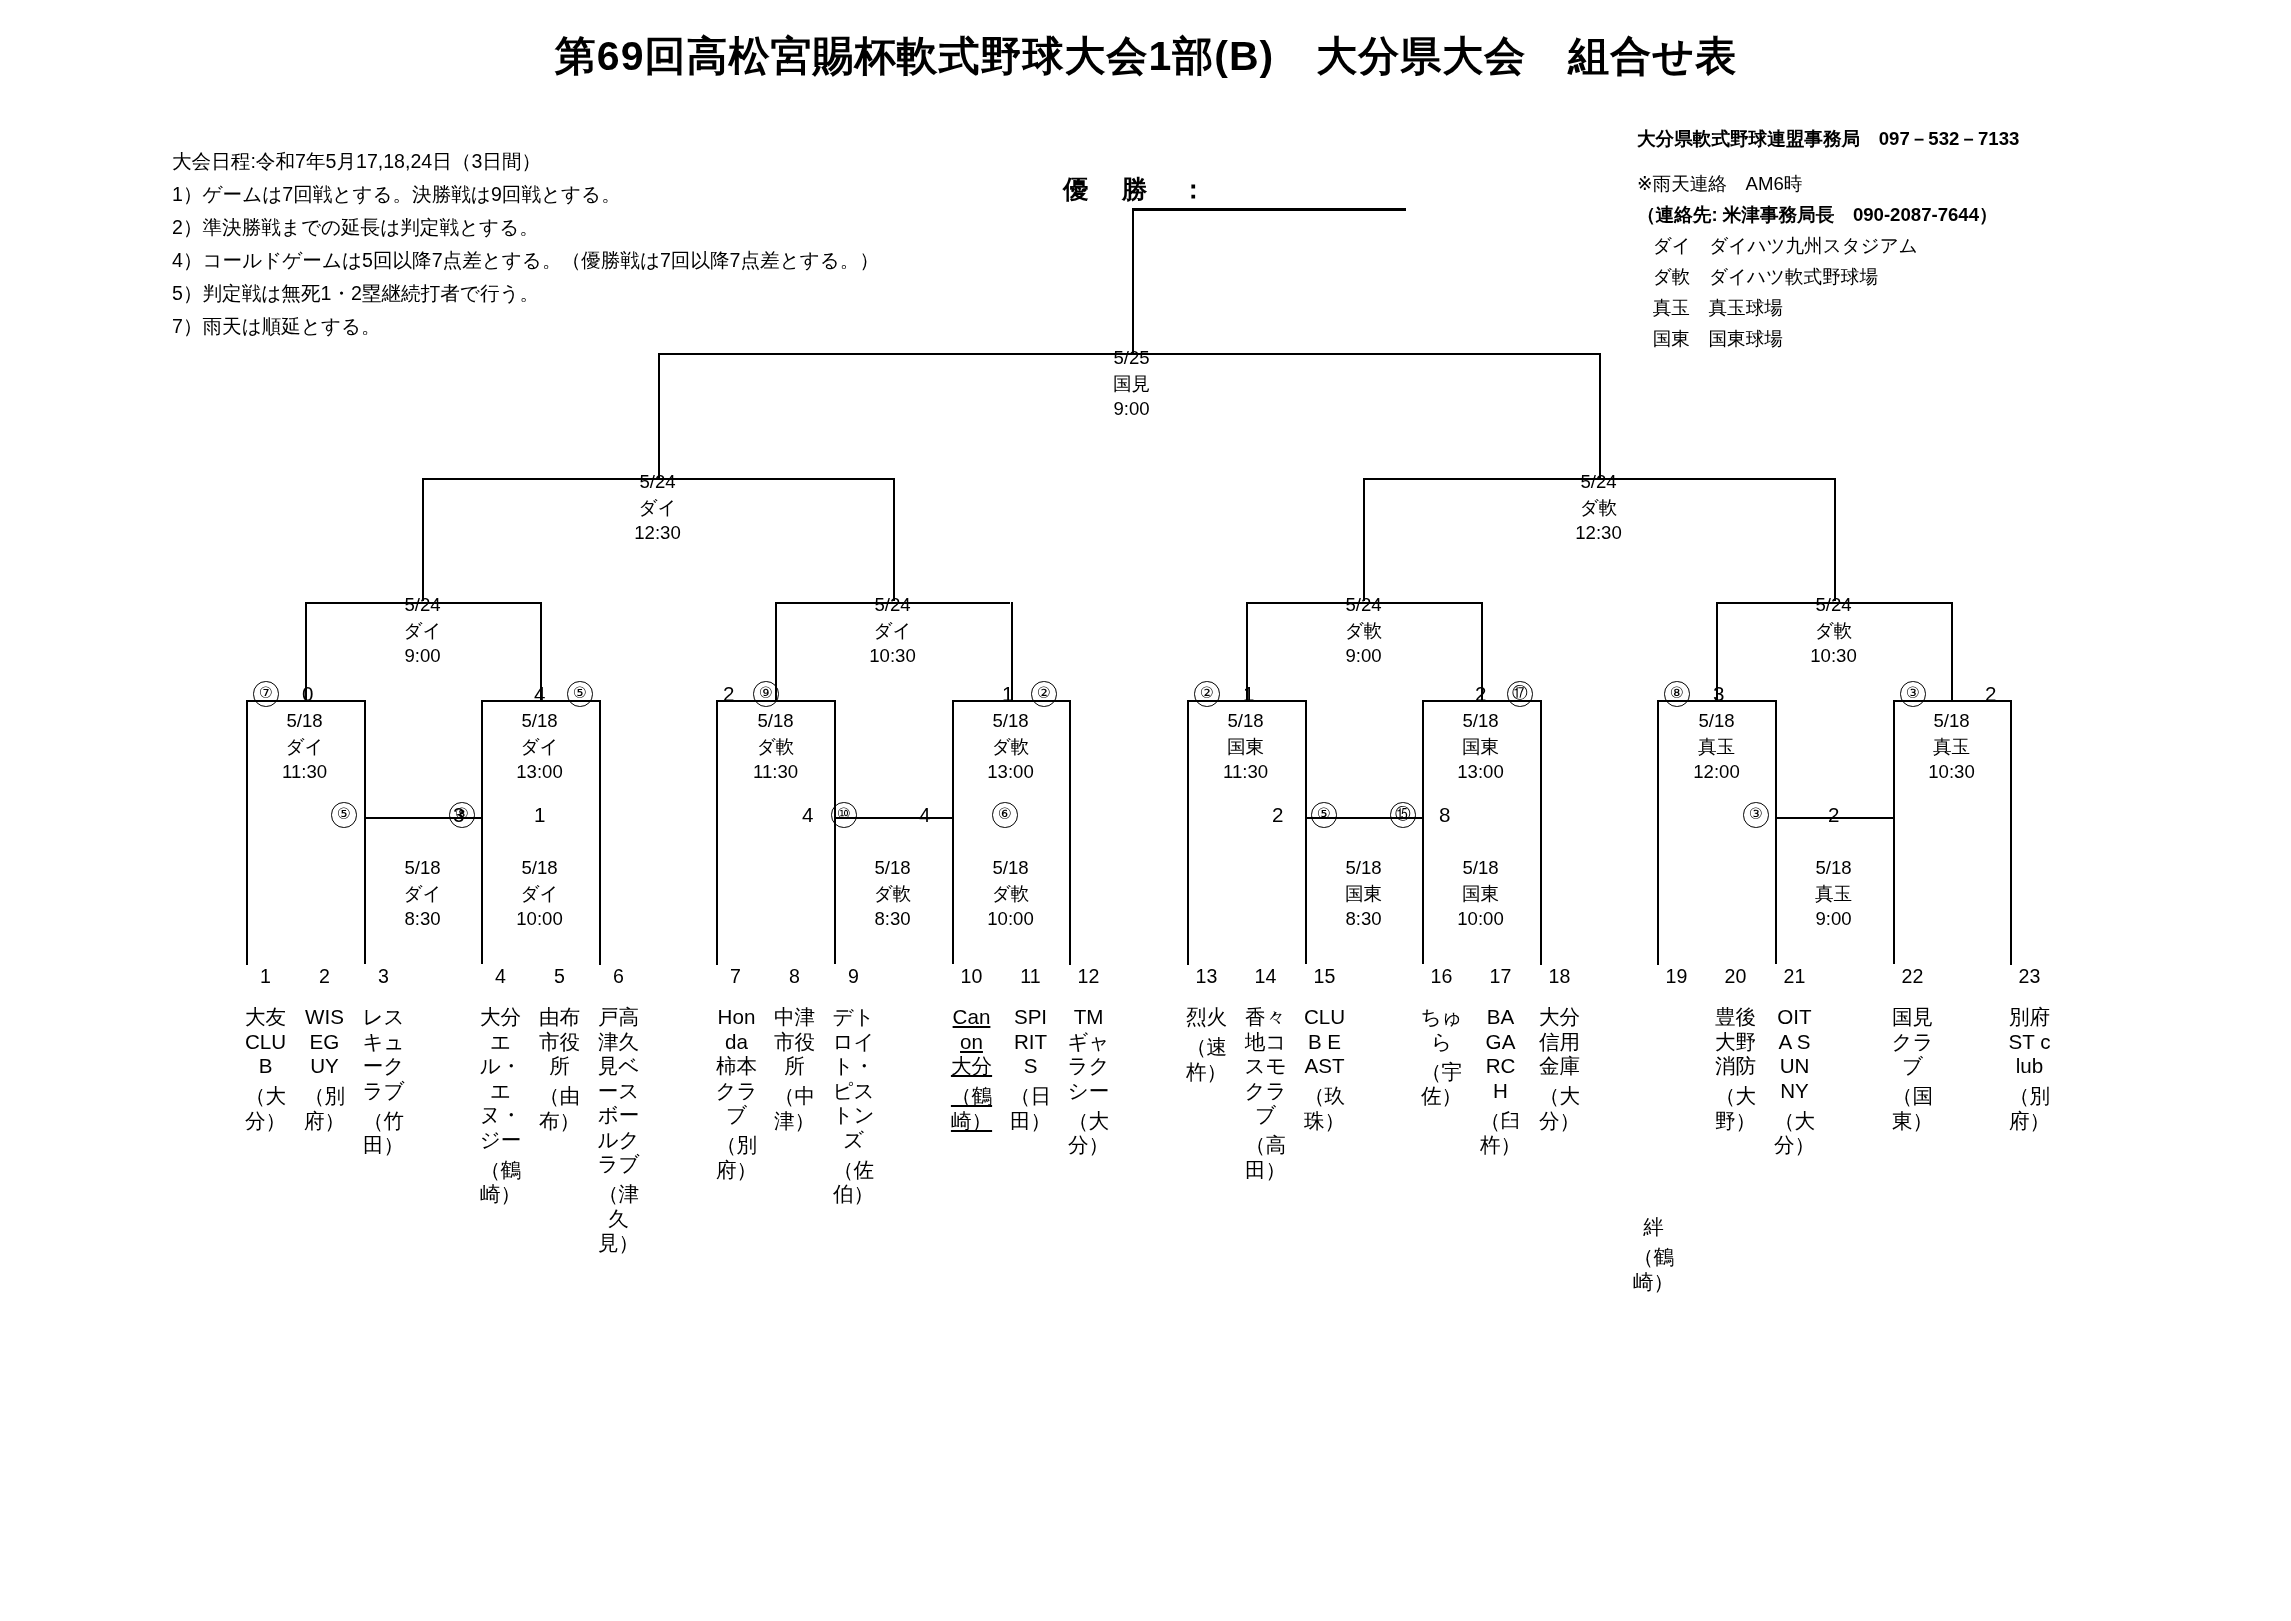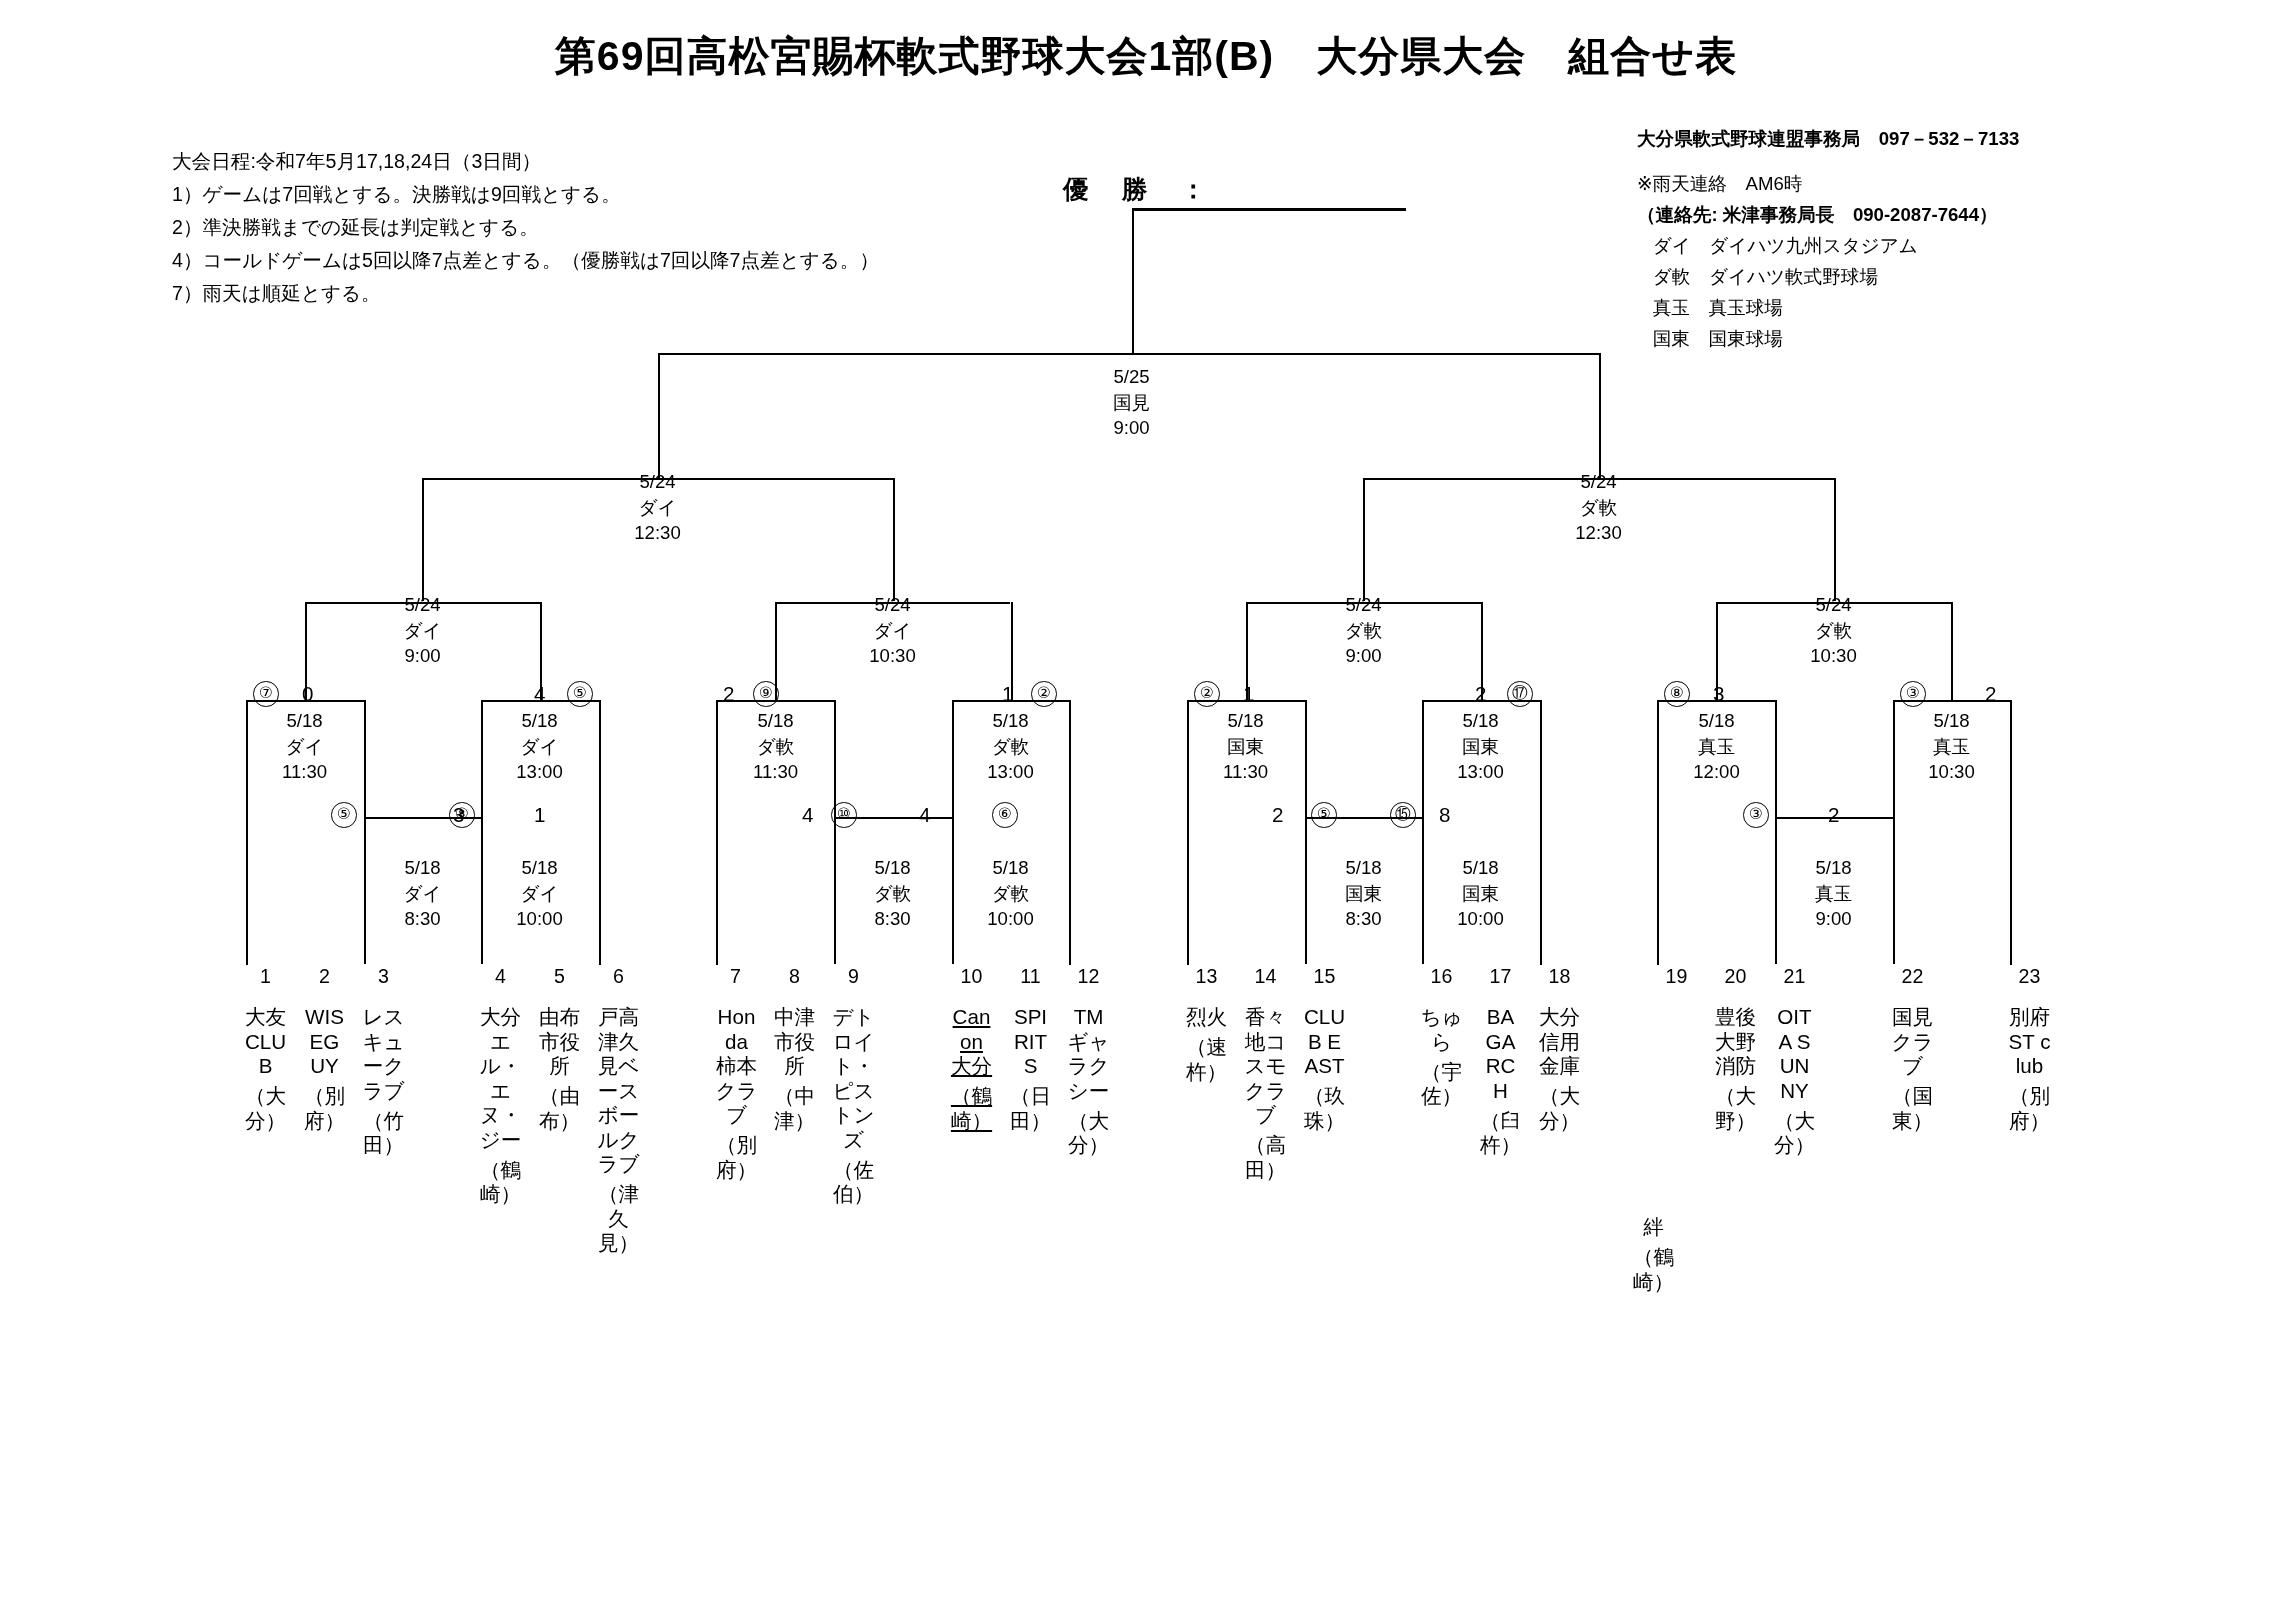--- a/index.html
+++ b/index.html
@@ -49,20 +49,21 @@
 </head>
 <body>
 
 <div class="abs" id="title">第69回高松宮賜杯軟式野球大会1部(B)　大分県大会　組合せ表</div>
 
 <div class="abs notes">
   <div>大会日程:令和7年5月17,18,24日（3日間）</div>
   <div>1）ゲームは7回戦とする。決勝戦は9回戦とする。</div>
   <div>2）準決勝戦までの延長は判定戦とする。</div>
   <div>4）コールドゲームは5回以降7点差とする。（優勝戦は7回以降7点差とする。）</div>
+  <div>5）判定戦は無死1・2塁継続打者で行う。</div>
   <div>7）雨天は順延とする。</div>
 </div>
 
 <div class="abs orgblock">
   <div class="b">大分県軟式野球連盟事務局　097－532－7133</div>
   <div style="height:13.7px"></div>
   <div>※雨天連絡　AM6時</div>
   <div class="b">（連絡先: 米津事務局長　090-2087-7644）</div>
   <div class="venue">ダイ　ダイハツ九州スタジアム</div>
   <div class="venue">ダ軟　ダイハツ軟式野球場</div>
@@ -146,21 +147,21 @@
 <div class="h" style="left:1305px;top:817px;width:118px;"></div>
 <div class="v" style="left:1305px;top:817px;height:147px;"></div>
 <div class="v" style="left:1422px;top:817px;height:147px;"></div>
 
 <div class="h" style="left:1775px;top:817px;width:118px;"></div>
 <div class="v" style="left:1775px;top:817px;height:147px;"></div>
 <div class="v" style="left:1893px;top:817px;height:147px;"></div>
 
 <div class="v" style="left:1657px;top:817px;height:147px;"></div>
 
-<div class="match" style="left:1063px;top:364px;width:137px;">
+<div class="match" style="left:1063px;top:345px;width:137px;">
   <div class="d">5/25</div>
   <div class="d">国見</div>
   <div class="d">9:00</div>
 </div>
 
 <div class="match" style="left:589px;top:469px;width:137px;">
   <div>5/24</div>
   <div>ダイ</div>
   <div>12:30</div>
 </div>

